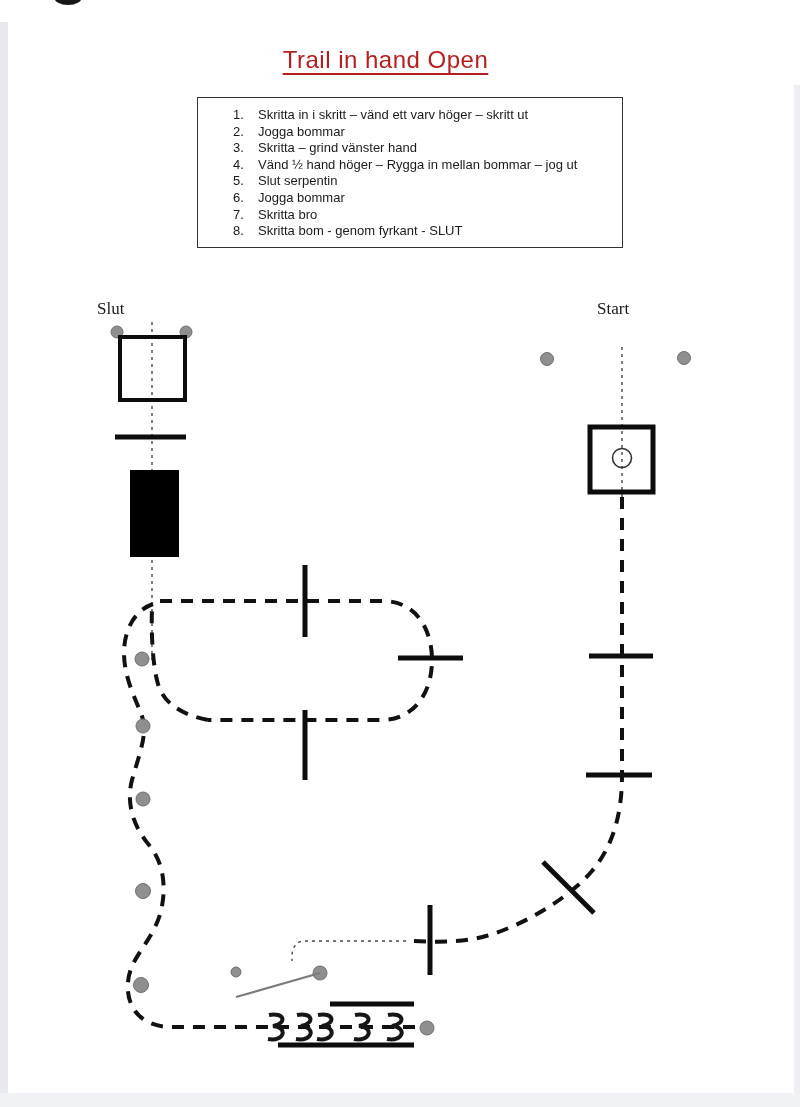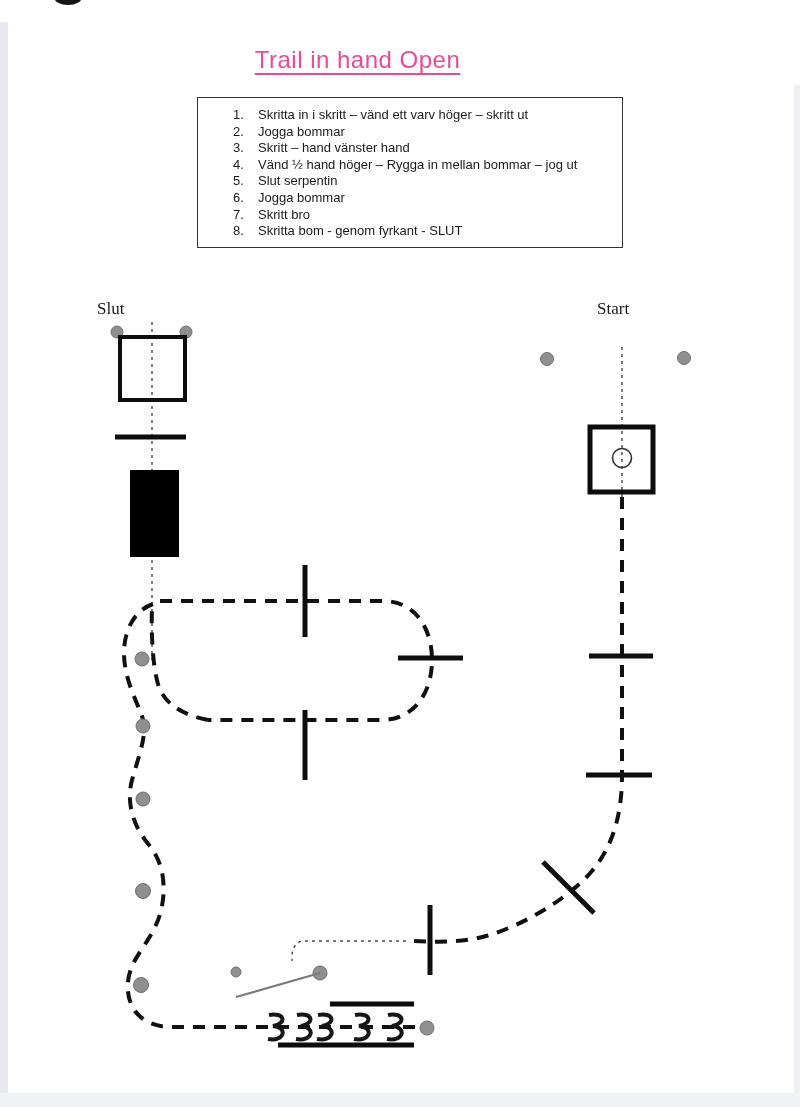--- a/index.html
+++ b/index.html
@@ -5,22 +5,22 @@
   html,body{margin:0;padding:0;background:#fff;}
   #page{position:relative;width:800px;height:1107px;background:#ffffff;overflow:hidden;
         font-family:"Liberation Sans",sans-serif;color:#1a1a1a;}
   
   .edge{position:absolute;}
   #edge-left{left:0;top:22px;width:8px;height:1071px;background:#e7e9ee;}
   #edge-right{left:794px;top:85px;width:6px;height:1008px;background:#edeff3;}
   #edge-bottom{left:0;top:1093px;width:800px;height:14px;background:#f0f2f6;}
   
   #title{position:absolute;left:0;top:46px;width:715px;text-align:center;
-         font-size:24px;letter-spacing:.5px;color:#ec4899;
-         text-decoration:underline;text-underline-offset:5px;text-decoration-thickness:1.5px;}
+         font-size:24px;letter-spacing:.5px;color:#b91c1c;
+         text-decoration:underline;text-underline-offset:5px;text-decoration-thickness:1.5px;padding-left:28px;}
   
   #instructions{position:absolute;left:197px;top:97px;width:426px;height:151px;
                 border:1.5px solid #333;box-sizing:border-box;padding:9px 0 0 35px;}
   .instr-row{display:flex;font-size:13px;line-height:16.6px;white-space:nowrap;}
   .instr-num{width:25px;flex:0 0 25px;}
   .instr-text{flex:1;}
   
   #course-svg{position:absolute;left:0;top:0;}
   .bar{stroke:#0d0d0d;stroke-width:5;stroke-linecap:butt;}
   .path-jog{stroke:#111;stroke-width:4;fill:none;stroke-dasharray:12 9;stroke-linecap:butt;}
@@ -46,37 +46,37 @@
     <div class="instr-row">
         <span class="instr-num">1.</span>
         <span class="instr-text">Skritta in i skritt – vänd ett varv höger – skritt ut</span>
       </div>
     <div class="instr-row">
         <span class="instr-num">2.</span>
         <span class="instr-text">Jogga bommar</span>
       </div>
     <div class="instr-row">
         <span class="instr-num">3.</span>
-        <span class="instr-text">Skritt – hand vänster hand</span>
+        <span class="instr-text">Skritta – grind vänster hand</span>
       </div>
     <div class="instr-row">
         <span class="instr-num">4.</span>
         <span class="instr-text">Vänd ½ hand höger – Rygga in mellan bommar – jog ut</span>
       </div>
     <div class="instr-row">
         <span class="instr-num">5.</span>
         <span class="instr-text">Slut serpentin</span>
       </div>
     <div class="instr-row">
         <span class="instr-num">6.</span>
         <span class="instr-text">Jogga bommar</span>
       </div>
     <div class="instr-row">
         <span class="instr-num">7.</span>
-        <span class="instr-text">Skritt bro</span>
+        <span class="instr-text">Skritta bro</span>
       </div>
     <div class="instr-row">
         <span class="instr-num">8.</span>
         <span class="instr-text">Skritta bom - genom fyrkant - SLUT</span>
       </div>
   </div>
 
   <svg id="course-svg" width="800" height="1107" viewBox="0 0 800 1107">
 
     <ellipse cx="68" cy="-3" rx="14" ry="8" fill="#161616"></ellipse>

